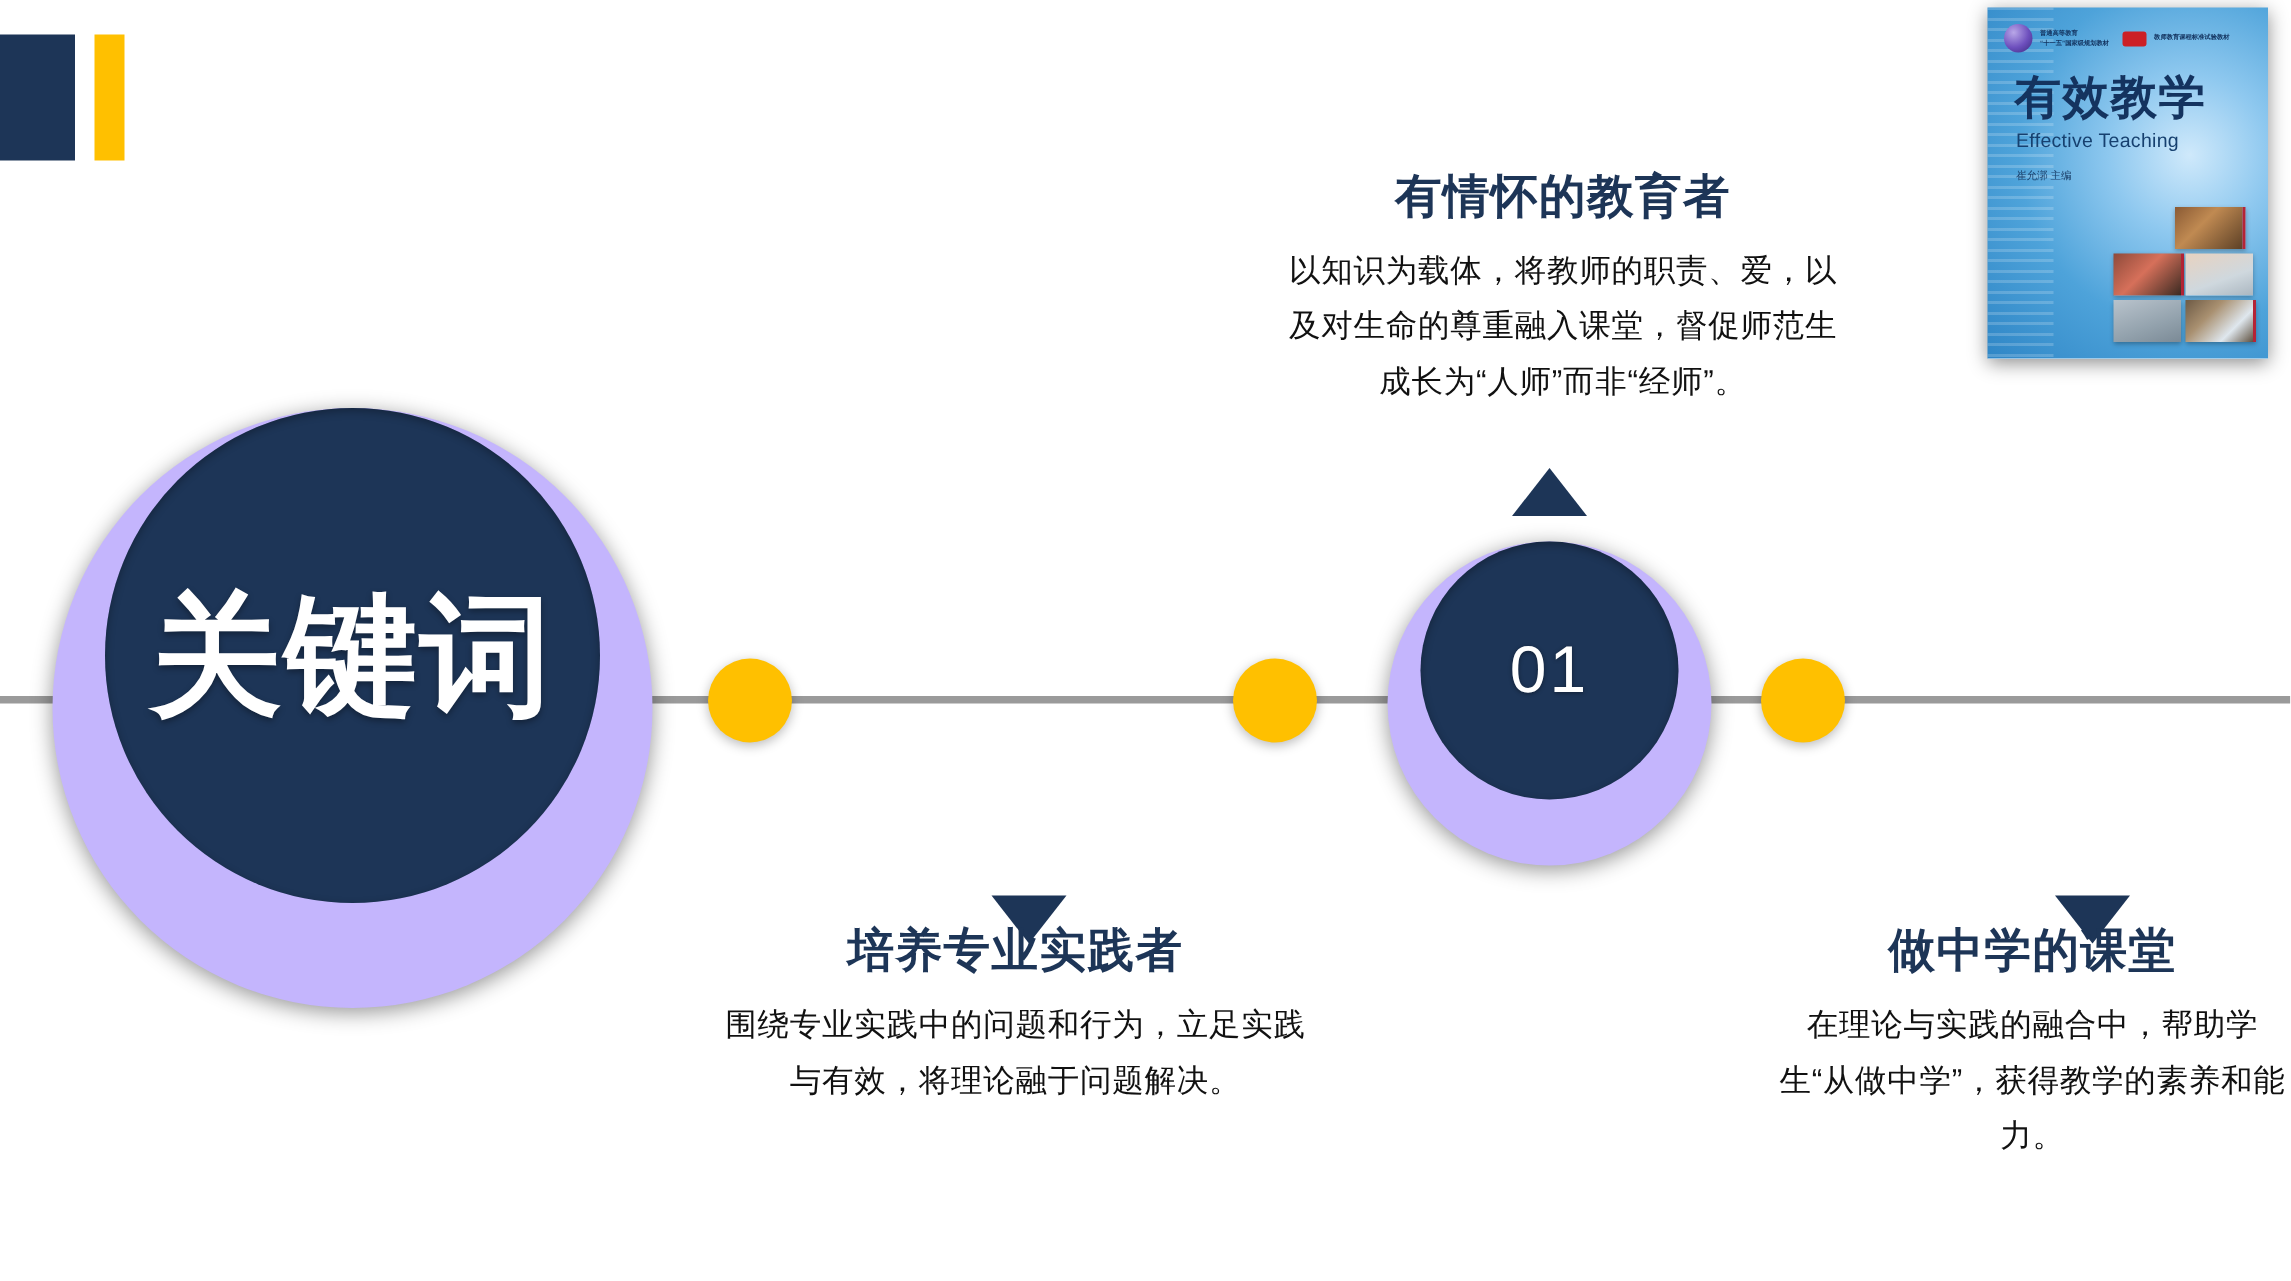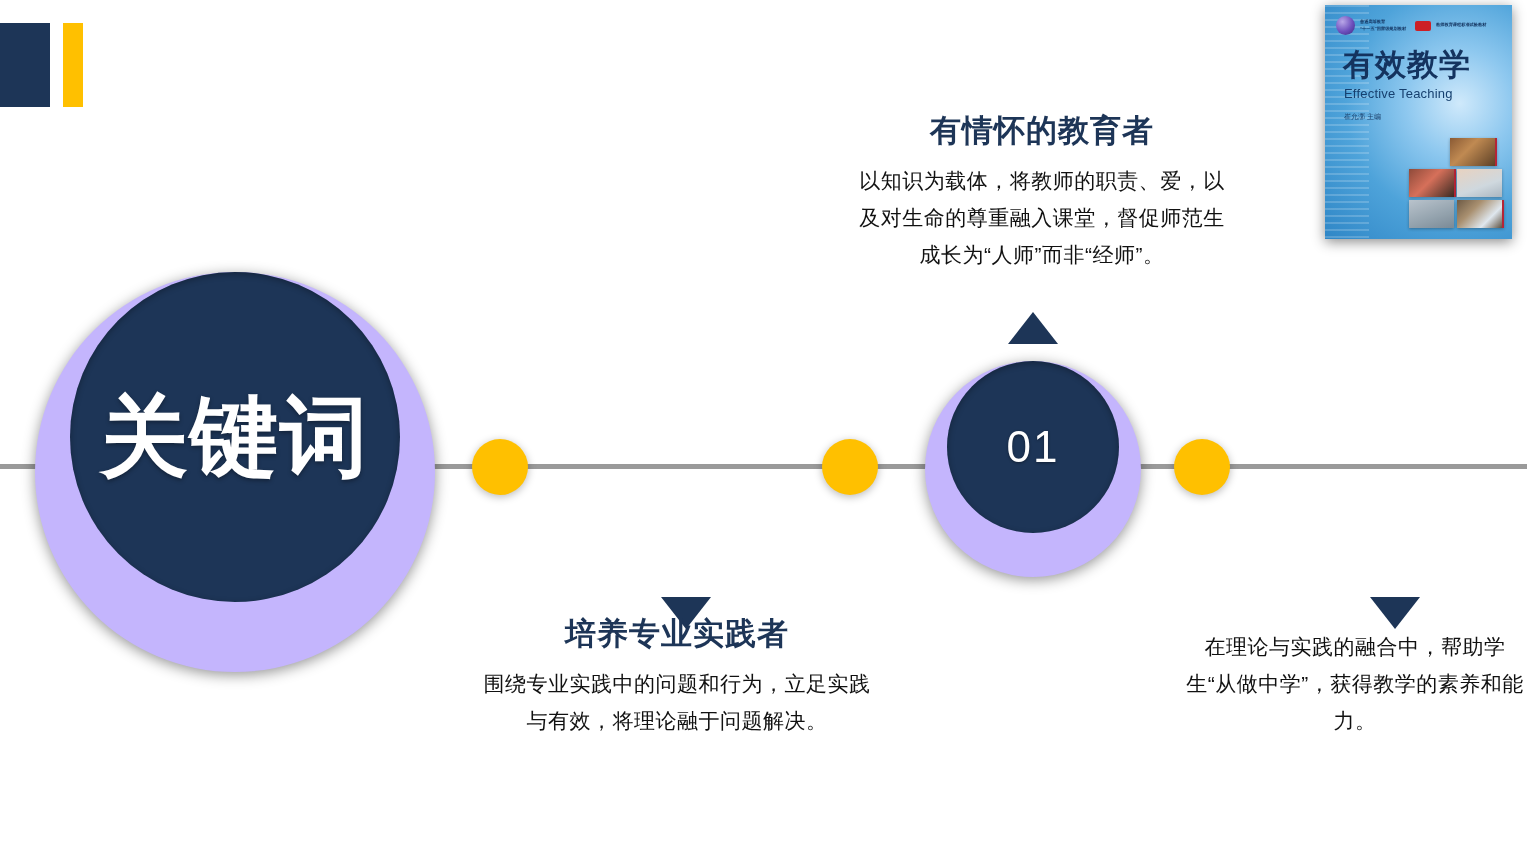--- a/index.html
+++ b/index.html
@@ -324,20 +324,21 @@
     <div class="block-heading">培养专业实践者</div>
     <div class="block-body">围绕专业实践中的问题和行为，立足实践与有效，将理论融于问题解决。</div>
   </div>
 
   <div class="block block-02">
     <div class="block-heading">有情怀的教育者</div>
     <div class="block-body">以知识为载体，将教师的职责、爱，以及对生命的尊重融入课堂，督促师范生成长为“人师”而非“经师”。</div>
   </div>
 
   <div class="block block-03">
+    <div class="block-heading">做中学的课堂</div>
     <div class="block-body">在理论与实践的融合中，帮助学生“从做中学”，获得教学的素养和能力。</div>
   </div>
 
   <div class="book">
     <div class="book-stripes"></div>
 
     <div class="book-badge-row">
       <div class="badge-orb"></div>
       <div class="badge-text">
         <div>普通高等教育</div>

